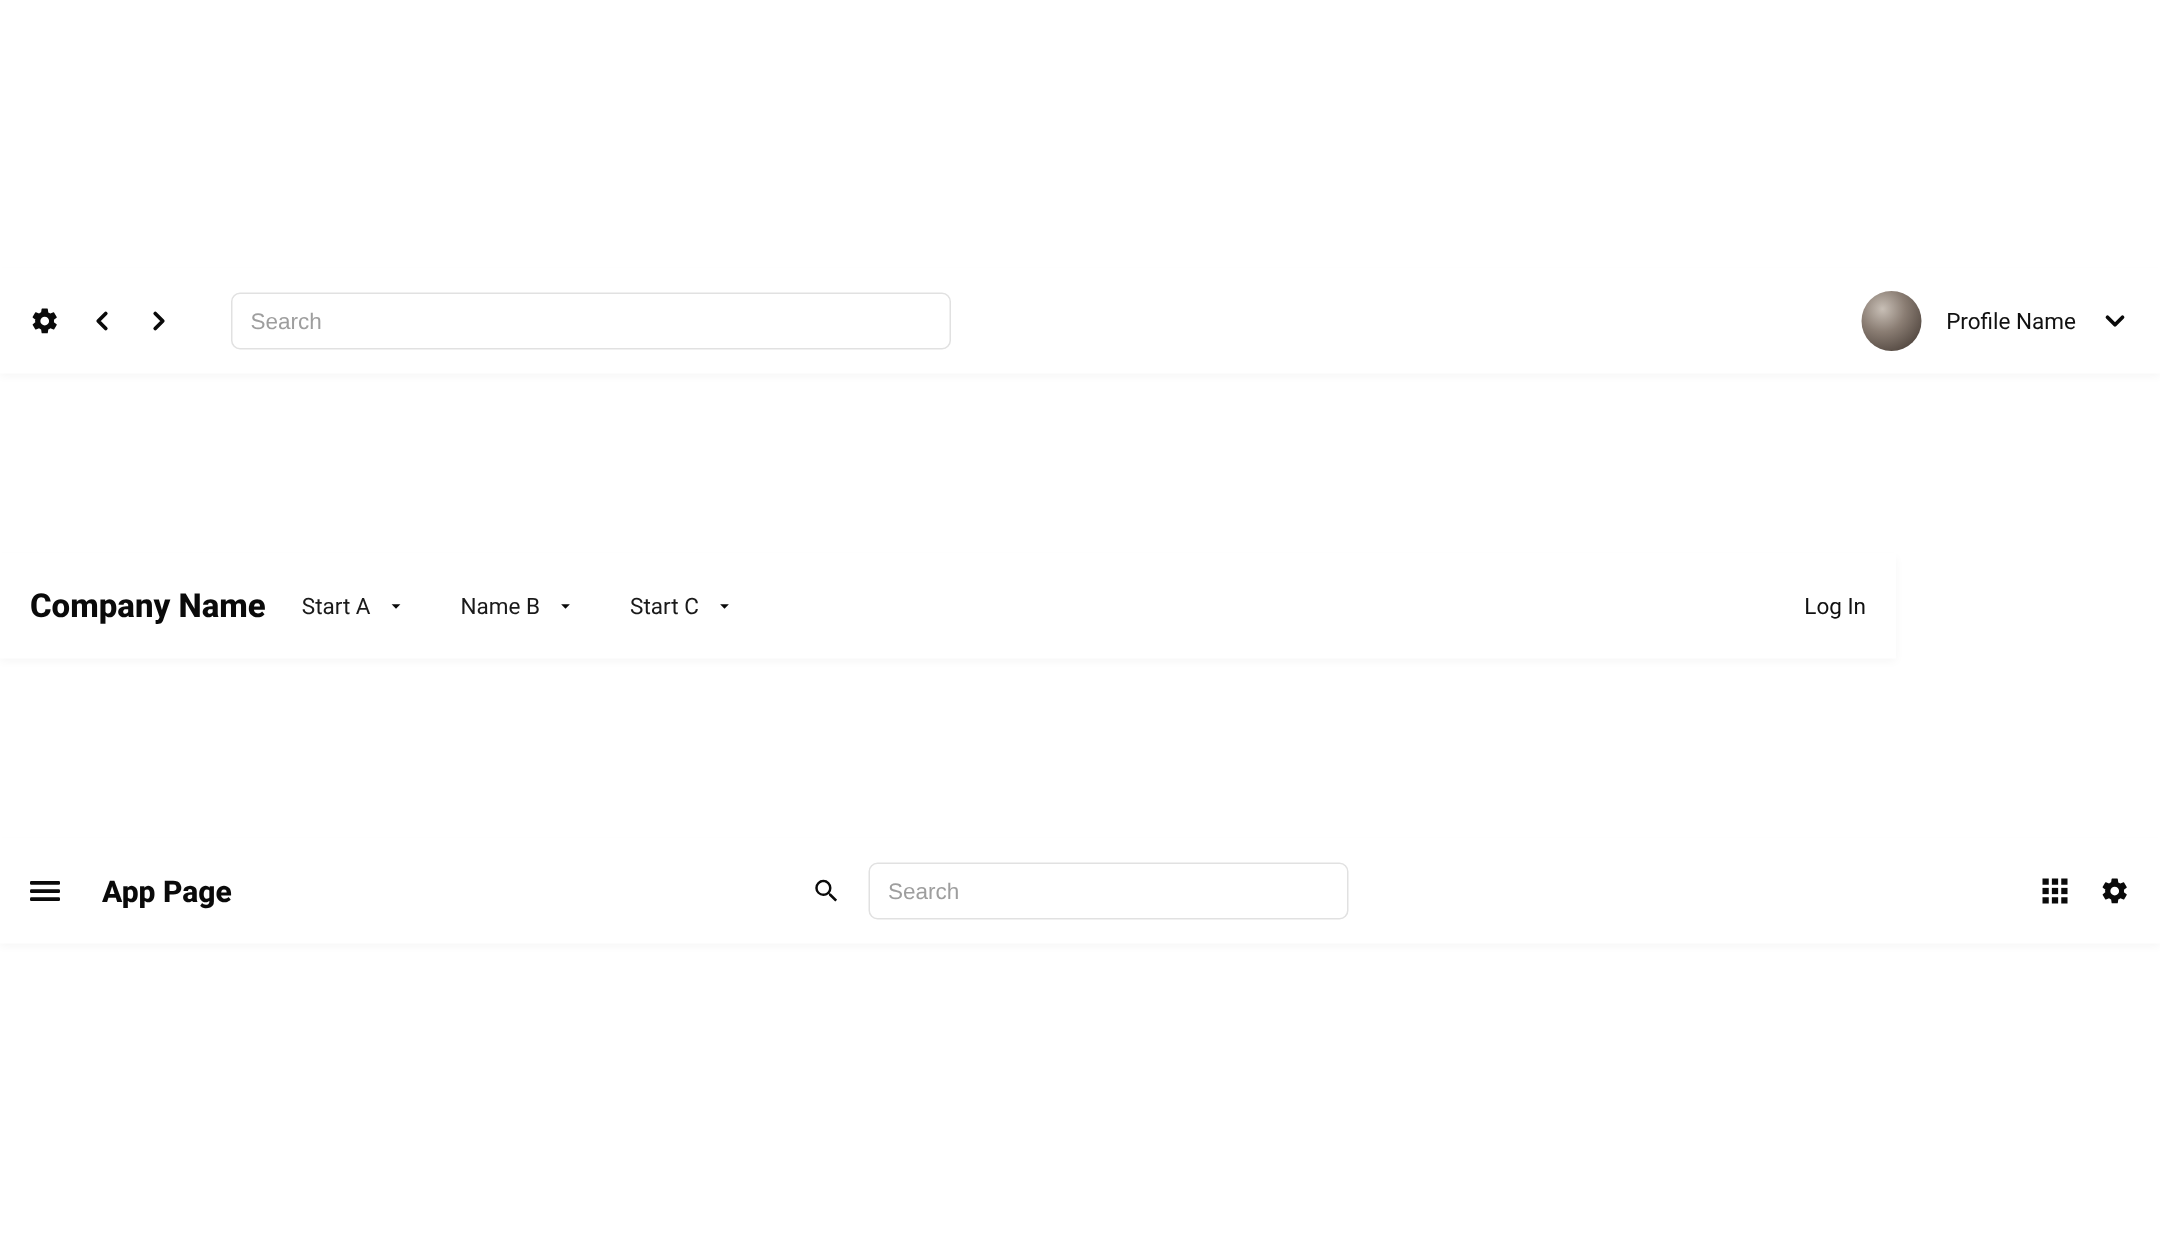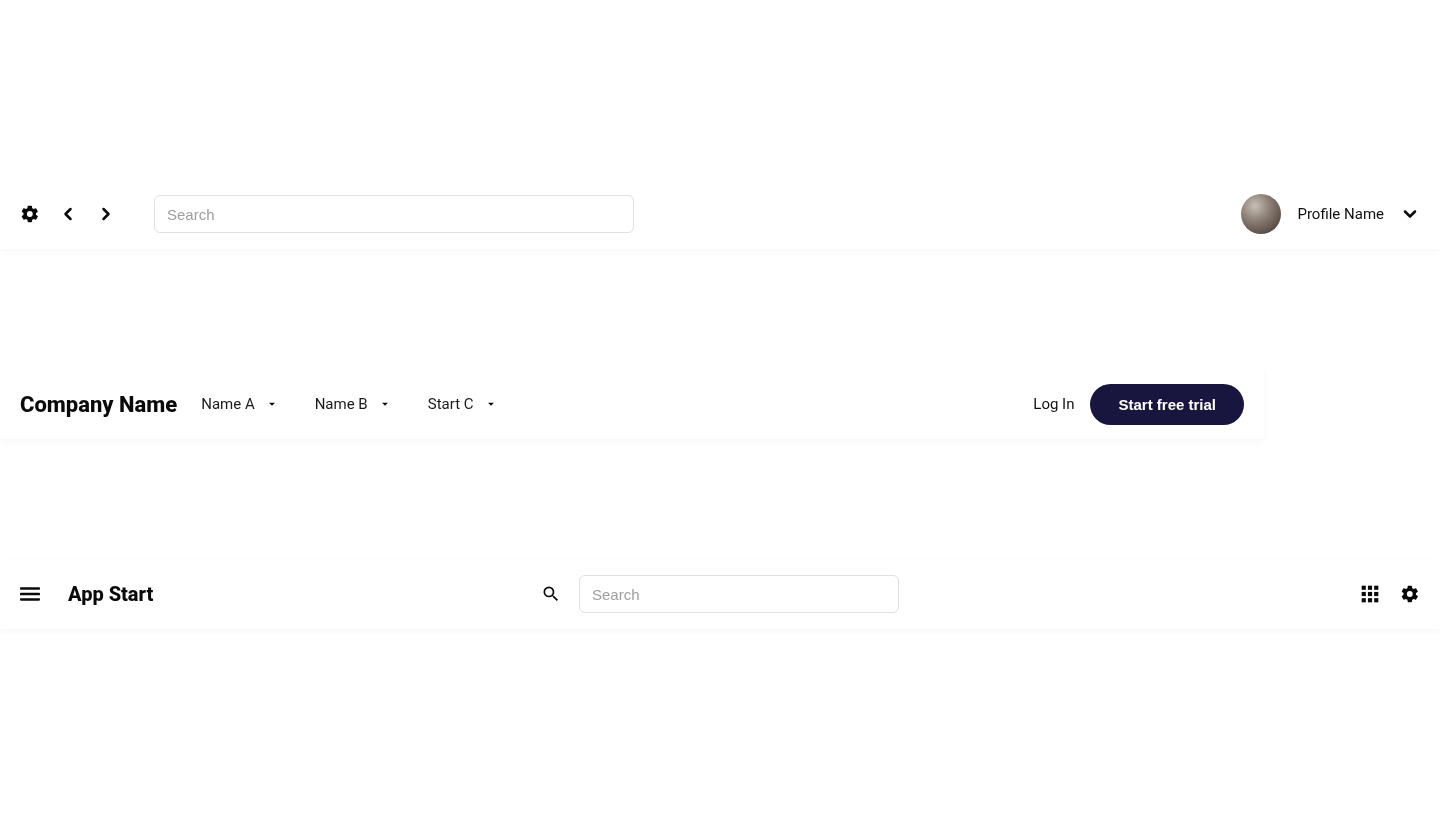--- a/index.html
+++ b/index.html
@@ -241,21 +241,21 @@
           <polyline points="6 9 12 15 18 9"></polyline>
         </svg>
     </span>
   </div>
 </div>
 
 <div class="navbar2">
   <div class="brand">Company Name</div>
   <div class="nav-links">
     <div class="nav-link">
-      <span>Name A</span>
+      <span>Start A</span>
       <span class="caret">
         <svg viewBox="0 0 24 24" width="14" height="14" fill="#0a0a0a">
             <path d="M7 10l5 5 5-5z"></path>
           </svg>
       </span>
     </div>
     <div class="nav-link">
       <span>Name B</span>
       <span class="caret">
         <svg viewBox="0 0 24 24" width="14" height="14" fill="#0a0a0a">
@@ -268,34 +268,33 @@
       <span class="caret">
         <svg viewBox="0 0 24 24" width="14" height="14" fill="#0a0a0a">
             <path d="M7 10l5 5 5-5z"></path>
           </svg>
       </span>
     </div>
   </div>
   <div class="spacer"></div>
   <div class="right-group">
     <span class="login">Log In</span>
-    <button class="cta">Start free trial</button>
   </div>
 </div>
 
 <div class="navbar3">
   <div class="left-group">
     <span class="hamburger">
       <svg viewBox="0 0 24 24" width="20" height="20" fill="#0a0a0a">
           <rect y="4" width="24" height="3" rx="1"></rect>
           <rect y="10.5" width="24" height="3" rx="1"></rect>
           <rect y="17" width="24" height="3" rx="1"></rect>
         </svg>
     </span>
-    <div class="app-name">App Start</div>
+    <div class="app-name">App Page</div>
   </div>
   <div class="center-group">
     <span class="search-icon">
       <svg viewBox="0 0 24 24" width="20" height="20" fill="#0a0a0a">
           <path d="M15.5 14h-.79l-.28-.27A6.471 6.471 0 0 0 16 9.5 6.5 6.5 0 1 0 9.5 16c1.61 0 3.09-.59 4.23-1.57l.27.28v.79l5 4.99L20.49 19l-4.99-5zm-6 0C7.01 14 5 11.99 5 9.5S7.01 5 9.5 5 14 7.01 14 9.5 11.99 14 9.5 14z"></path>
         </svg>
     </span>
     <input class="search-input" type="text" placeholder="Search" style="">
   </div>
   <div class="spacer"></div>

